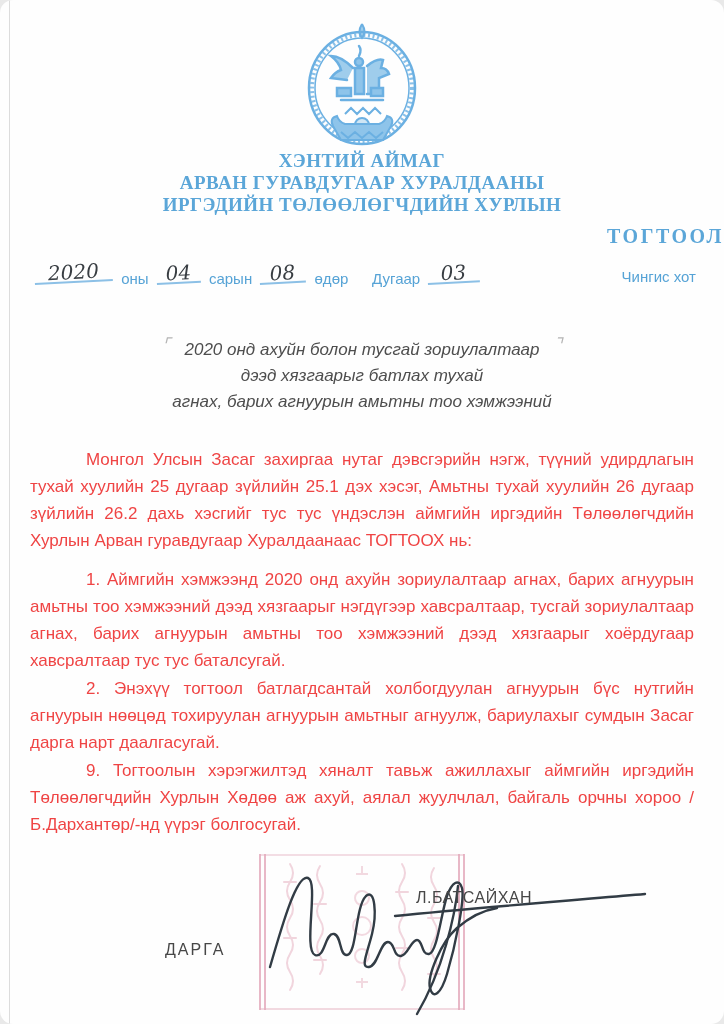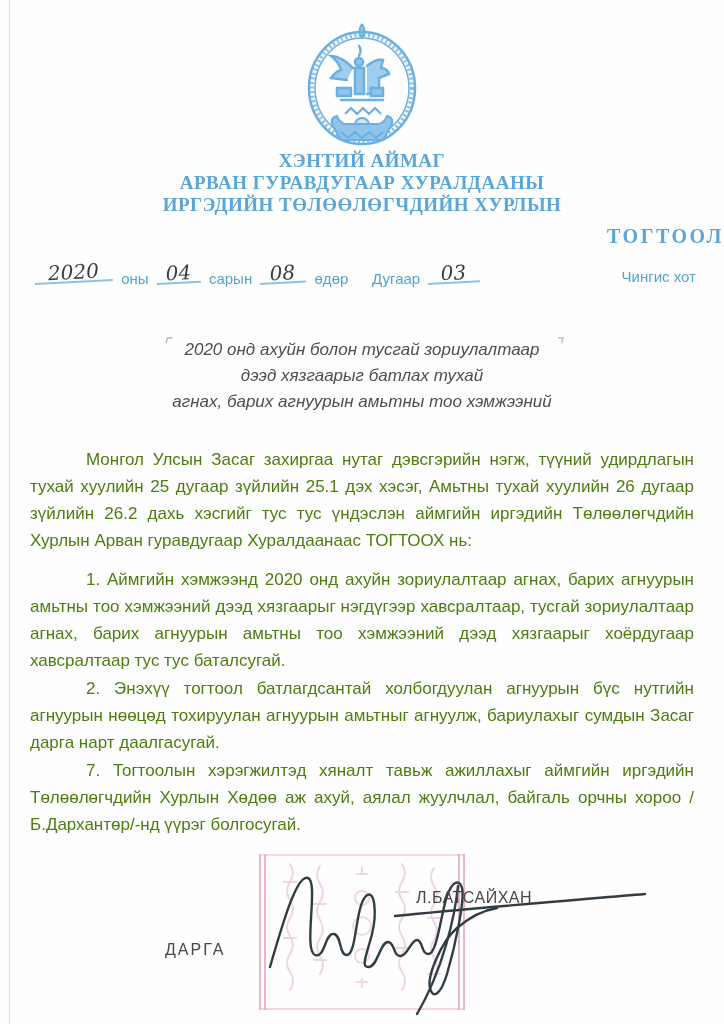--- a/index.html
+++ b/index.html
@@ -1,19 +1,19 @@
 <!DOCTYPE html>
 <html><head>
 <meta charset="utf-8">
 <style>
   html,body{margin:0;padding:0;background:#e9e9e9;}
   .page{
     position:relative;width:724px;height:1024px;margin:0 auto;
     background:#fefefe;overflow:hidden;
-    font-family:"Liberation Sans",sans-serif;color:#3b3b3b;
+    font-family:"Liberation Sans",sans-serif;color:#3b3b3b;border-radius:13px;
   }
   .page::before{ 
     content:"";position:absolute;left:9px;top:0;bottom:0;width:1px;background:#dcdcdc;
   }
   
   .emblem{position:absolute;top:22px;left:50%;transform:translateX(-50%);width:122px;height:128px;}
   
   .header{
     position:absolute;top:150px;left:0;right:0;text-align:center;
     font-family:"Liberation Serif",serif;font-weight:bold;
@@ -36,21 +36,21 @@
   .hand.y{width:78px;} .hand.m{width:44px;} .hand.d{width:46px;} .hand.n{width:52px;}
   .dlabel{margin:0 4px;}
   
   .subject{
     position:absolute;top:336px;left:0;right:0;text-align:center;
     font-size:17px;line-height:26px;color:#4e4e4e;font-style:italic;
   }
   .bracket{color:#b5b5b5;font-size:18px;position:relative;top:-4px;padding:0 14px;}
   
   .bodytext{position:absolute;top:446px;left:30px;width:664px;
-    font-size:17px;line-height:27px;text-align:justify;color:#4d7c0f;}
+    font-size:17px;line-height:27px;text-align:justify;color:#ef4444;}
   .bodytext p{margin:0;text-indent:56px;}
   .bodytext p.intro{margin-bottom:12px;}
   .bodytext p.it{margin-bottom:1px;}
   
   .stamp{position:absolute;left:256px;top:852px;width:212px;height:160px;opacity:.85;}
   .sig-ink{position:absolute;left:245px;top:852px;width:410px;height:166px;}
   .sig-title{position:absolute;left:165px;top:941px;font-size:16px;letter-spacing:2px;color:#474747;}
   .sig-name{position:absolute;left:416px;top:889px;font-size:16px;letter-spacing:.5px;color:#474747;}
 </style>
 </head>
@@ -112,21 +112,21 @@
       <span class="bracket">⌜</span><span>2020 онд ахуйн болон тусгай зориулалтаар</span><span class="bracket">⌝</span>
     </div>
     <div>дээд хязгаарыг батлах тухай</div>
     <div>агнах, барих агнуурын амьтны тоо хэмжээний</div>
   </div>
 
   <div class="bodytext">
     <p class="intro">Монгол Улсын Засаг захиргаа нутаг дэвсгэрийн нэгж, түүний удирдлагын тухай хуулийн 25 дугаар зүйлийн 25.1 дэх хэсэг, Амьтны тухай хуулийн 26 дугаар зүйлийн 26.2 дахь хэсгийг тус тус үндэслэн аймгийн иргэдийн Төлөөлөгчдийн Хурлын Арван гуравдугаар Хуралдаанаас ТОГТООХ нь:</p>
     <p class="it">1. Аймгийн хэмжээнд 2020 онд ахуйн зориулалтаар агнах, барих агнуурын амьтны тоо хэмжээний дээд хязгаарыг нэгдүгээр хавсралтаар, тусгай зориулалтаар агнах, барих агнуурын амьтны тоо хэмжээний дээд хязгаарыг хоёрдугаар хавсралтаар тус тус баталсугай.</p>
     <p class="it">2. Энэхүү тогтоол батлагдсантай холбогдуулан агнуурын бүс нутгийн агнуурын нөөцөд тохируулан агнуурын амьтныг агнуулж, бариулахыг сумдын Засаг дарга нарт даалгасугай.</p>
-    <p class="it">7. Тогтоолын хэрэгжилтэд хяналт тавьж ажиллахыг аймгийн иргэдийн Төлөөлөгчдийн Хурлын Хөдөө аж ахуй, аялал жуулчлал, байгаль орчны хороо /Б.Дархантөр/-нд үүрэг болгосугай.</p>
+    <p class="it">9. Тогтоолын хэрэгжилтэд хяналт тавьж ажиллахыг аймгийн иргэдийн Төлөөлөгчдийн Хурлын Хөдөө аж ахуй, аялал жуулчлал, байгаль орчны хороо /Б.Дархантөр/-нд үүрэг болгосугай.</p>
   </div>
 
   <svg class="stamp" viewBox="0 0 212 160">
     <g stroke="#df9db2" fill="none" stroke-width="2">
       <path d="M4,2 V158 M9,2 V158" opacity=".85"></path>
       <path d="M203,2 V158 M208,2 V158" opacity=".85"></path>
       <path d="M4,3 H208" opacity=".4"></path>
       <path d="M4,157 H208" opacity=".45"></path>
       <g opacity=".5" stroke-linecap="round">
         <path d="M34,12 q6,9 0,18 q-6,9 0,18 q6,9 0,18 q-6,9 0,18 q6,9 0,18 q-6,9 0,18 q6,9 0,18"></path>

